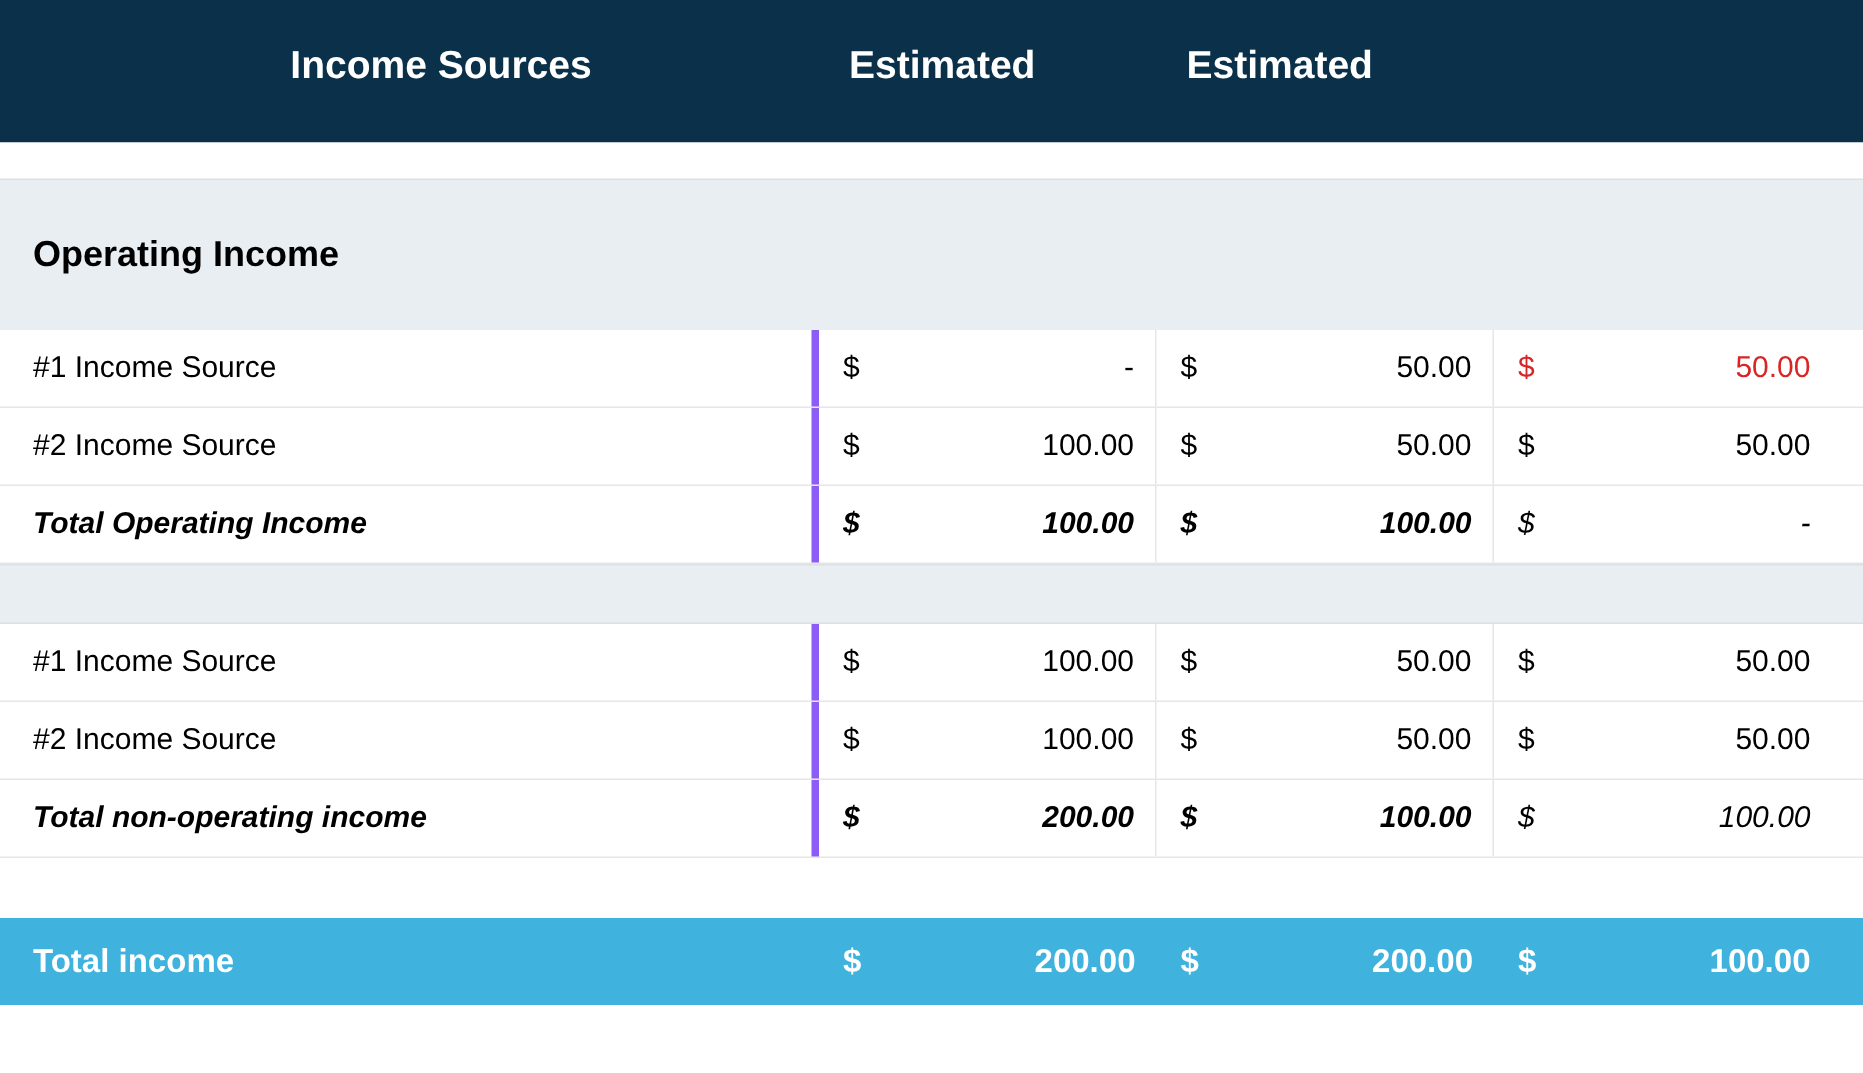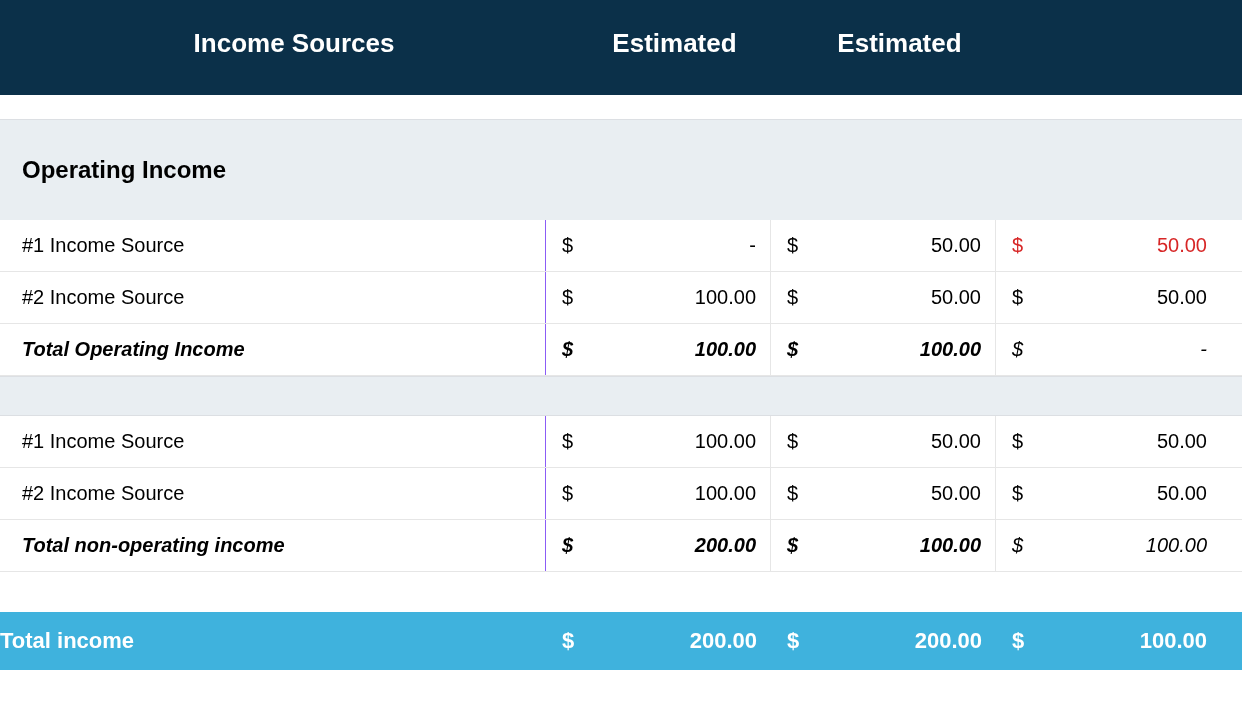--- a/index.html
+++ b/index.html
@@ -14,40 +14,40 @@
   .header-row {
     background: #0b3049;
     color: #ffffff;
     display: flex;
     align-items: center;
     padding: 28px 20px 36px 20px;
     font-size: 26px;
     font-weight: bold;
   }
   .col-label { flex: 0 0 546px; padding-left: 2px; text-align: center; }
-  .col-num { flex: 0 0 225px; text-align: center; padding-right: 8px; }
+  .col-num { flex: 0 0 225px; text-align: left; padding-right: 8px; }
   .spacer-white { height: 25px; background: #ffffff; border-bottom: 1px solid #dcdfe3; }
   .section-title {
     background: #e9eef2;
     font-size: 24px;
     font-weight: bold;
     padding: 36px 22px;
   }
   .data-row {
     display: flex;
     align-items: center;
     border-bottom: 1px solid #e6e6e6;
     font-size: 20px;
     height: 52px;
     background: #ffffff;
   }
   .data-row .label-cell {
     flex: 0 0 546px;
     padding-left: 22px;
-    border-right: 1px solid #8b5cf6;
+    border-right: 5px solid #8b5cf6;
     height: 100%;
     display: flex;
     align-items: center;
   }
   .money-cell {
     flex: 0 0 225px;
     display: flex;
     align-items: center;
     justify-content: space-between;
     padding: 0 12px;
@@ -70,20 +70,21 @@
     background: #3fb2dd;
     color: #ffffff;
     display: flex;
     align-items: center;
     font-size: 22px;
     font-weight: bold;
     height: 58px;
   }
   .total-row .label-cell {
     flex: 0 0 546px;
+    padding-left: 22px;
   }
   .total-row .money-cell {
     border-right: none;
     padding: 0 12px;
   }
 </style>
 </head>
 <body>
 <div class="container">
 

